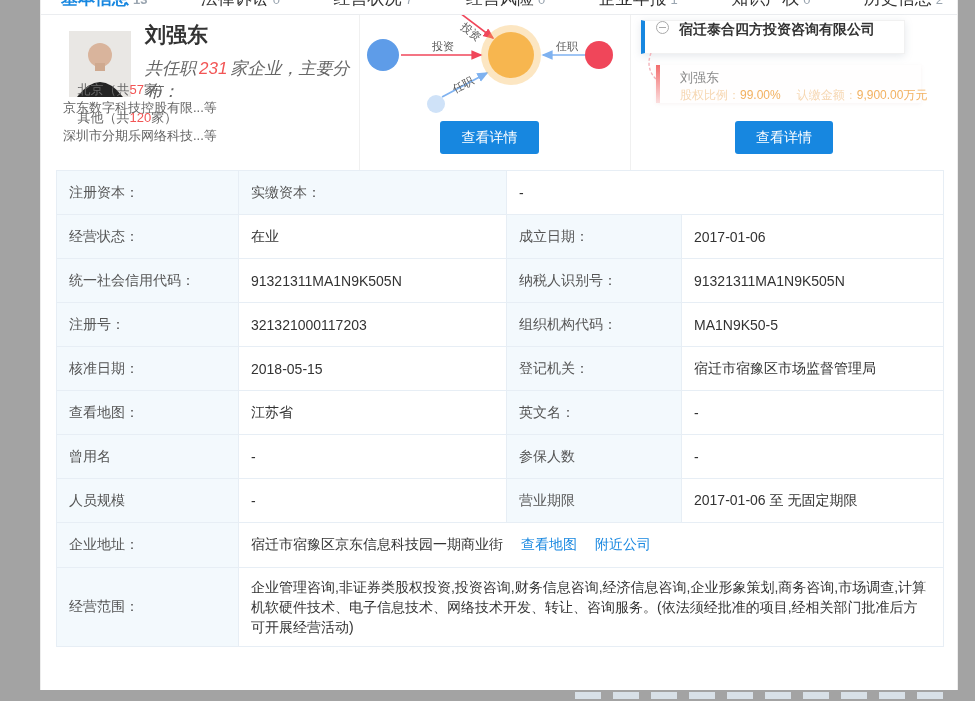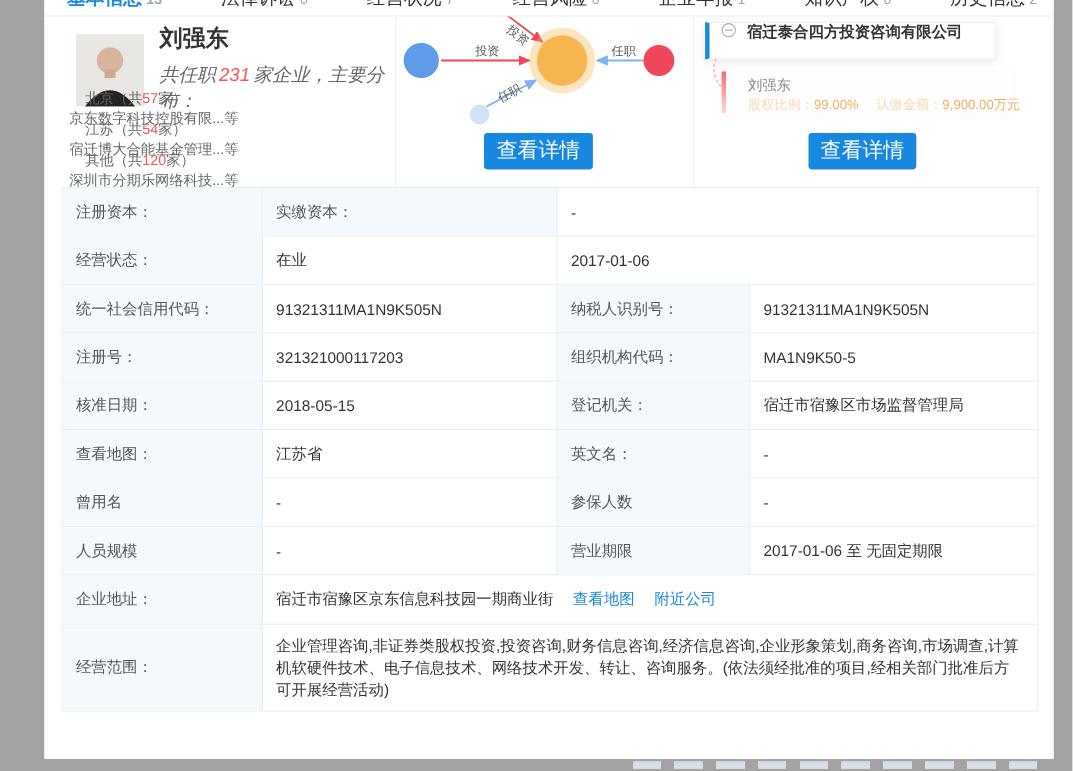--- a/index.html
+++ b/index.html
@@ -29,21 +29,21 @@
   .person-name { position:absolute; left:104px; top:6px; font-size:21px; font-weight:bold; color:#333; }
   .person-summary { position:absolute; left:104px; top:42px; font-size:17px; color:#666;font-style:italic; }
   .red { color:#f25555; }
   .person-summary .red { margin:0 3px; }
   .dist { position:absolute; left:22px; top:66px; }
   .dist-row { display:flex; font-size:13px; color:#666; height:28px; align-items:center;flex-direction:column; }
   .dist-region { width:125px; white-space:nowrap; }
   .dist-co { white-space:nowrap; }
 
   .btn { position:absolute; height:33px; line-height:33px; text-align:center;
-         background:#1787e0; color:#fff; font-size:19px; border-radius:3px; cursor:pointer; }
+         background:#1787e0; color:#fff; font-size:14px; border-radius:3px; cursor:pointer; }
   .btn-graph { left:80px; top:106px; width:99px; }
   .btn-card  { left:104px; top:106px; width:98px; }
 
   .graph-svg { position:absolute; left:0; top:0; }
 
   .company-box { position:absolute; left:10px; top:5px; width:264px; height:34px;
                  background:#fff; border:1px solid #f1f1f1; border-left:4px solid #1787e0;
                  box-shadow:0 2px 8px rgba(110,130,150,.18); display:flex; 
                  cursor:pointer; }
   .minus-icon { width:13px; height:13px; border:1px solid #aaa; border-radius:50%;
@@ -111,24 +111,20 @@
             <rect x="26" y="32" width="10" height="8" fill="#cfa98f"></rect>
             <path d="M8 66 Q31 36 54 66 Z" fill="#232323"></path>
           </svg>
         </div>
         <div class="person-name">刘强东</div>
         <div class="person-summary"><span>共任职</span><span class="red">231</span><span>家企业，主要分布：</span></div>
         <div class="dist">
           <div class="dist-row">
             <span class="dist-region"><span>北京（共</span><span class="red">57</span><span>家）</span></span>
             <span class="dist-co">京东数字科技控股有限...等</span>
-          </div>
-          <div class="dist-row">
-            <span class="dist-region"><span>江苏（共</span><span class="red">54</span><span>家）</span></span>
-            <span class="dist-co">宿迁博大合能基金管理...等</span>
           </div>
           <div class="dist-row">
             <span class="dist-region"><span>其他（共</span><span class="red">120</span><span>家）</span></span>
             <span class="dist-co">深圳市分期乐网络科技...等</span>
           </div>
         </div>
       </div>
 
       <div class="info-col2">
         <svg class="graph-svg" width="270" height="103" viewBox="0 0 270 103">
@@ -177,20 +173,21 @@
 
     <div class="biz-table">
       <div class="trow">
         <div class="tcell tlabel">注册资本：</div>
         <div class="tcell tlabel">实缴资本：</div>
         <div class="tcell">-</div>
       </div>
       <div class="trow">
         <div class="tcell tlabel">经营状态：</div>
         <div class="tcell">在业</div>
+        <div class="tcell tlabel">成立日期：</div>
         <div class="tcell">2017-01-06</div>
       </div>
       <div class="trow">
         <div class="tcell tlabel">统一社会信用代码：</div>
         <div class="tcell">91321311MA1N9K505N</div>
         <div class="tcell tlabel">纳税人识别号：</div>
         <div class="tcell">91321311MA1N9K505N</div>
       </div>
       <div class="trow">
         <div class="tcell tlabel">注册号：</div>

